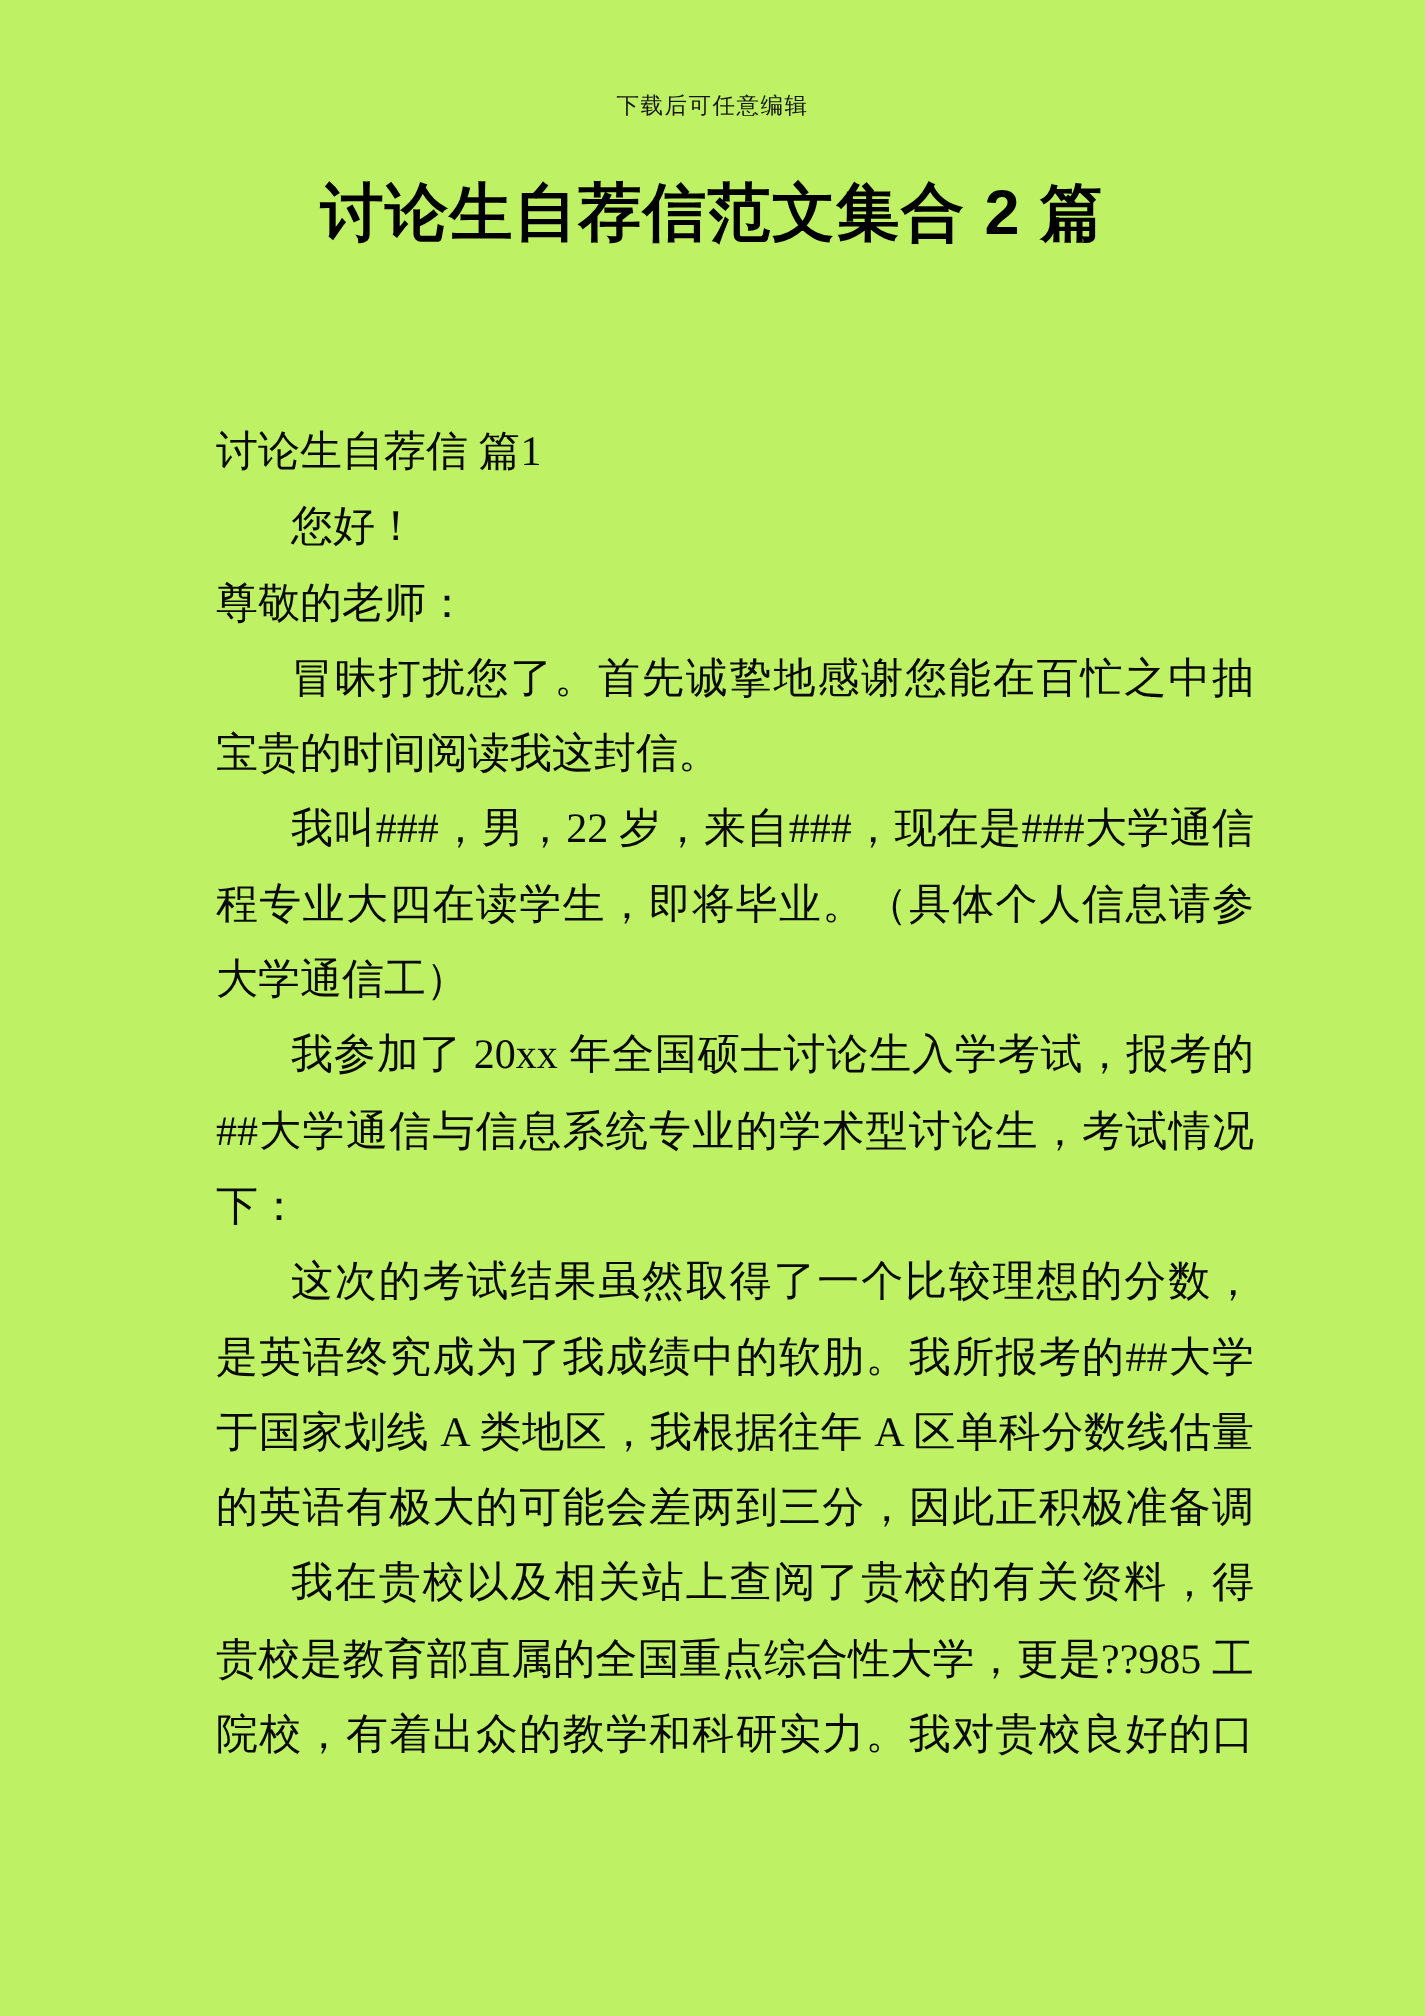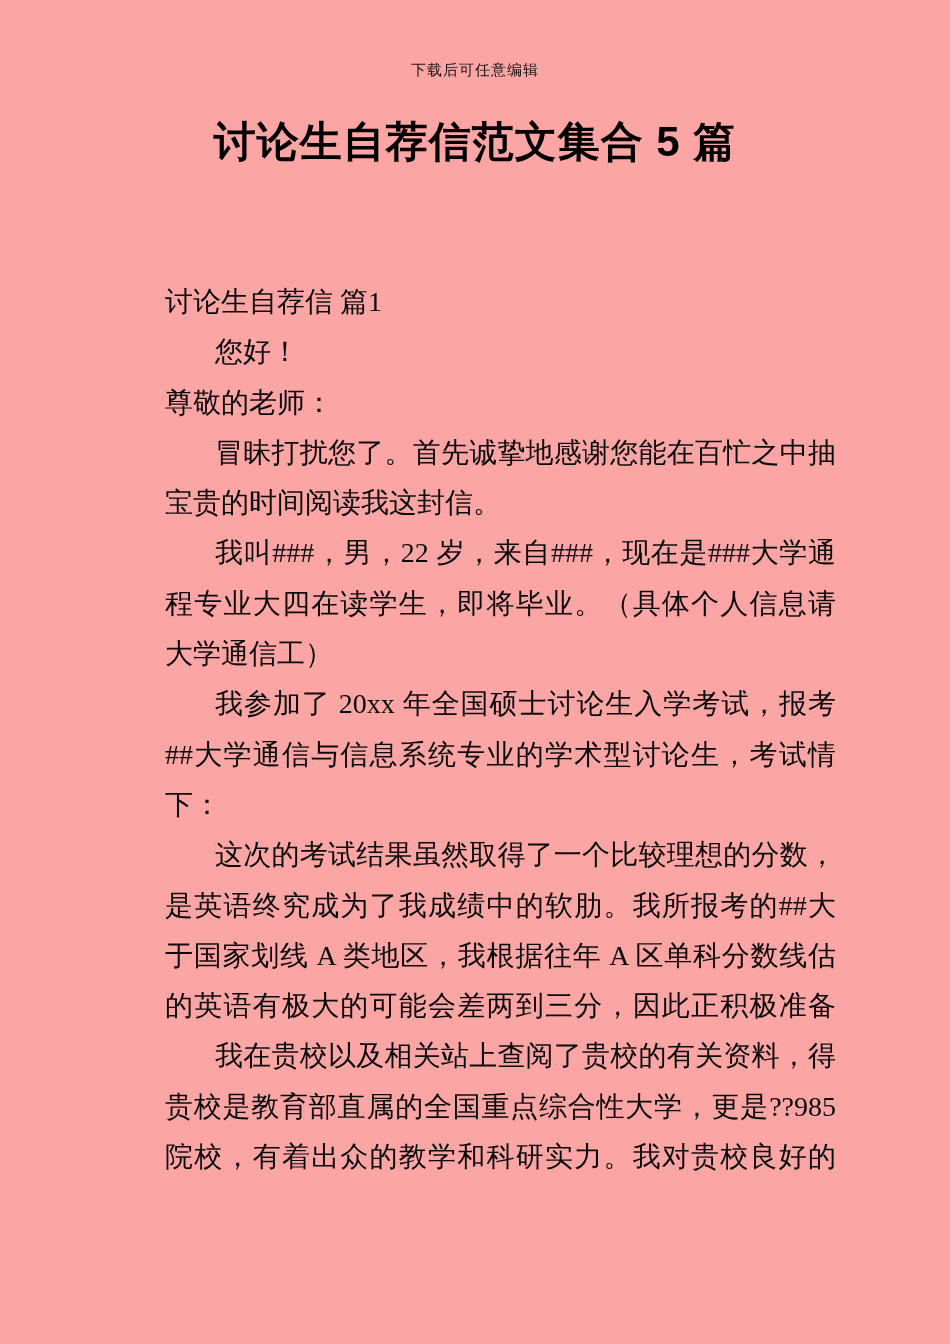--- a/index.html
+++ b/index.html
@@ -4,21 +4,21 @@
 <style>
   html, body {
     margin: 0;
     padding: 0;
     background: #ffffff;
   }
   .page {
     position: relative;
     width: 950px;
     height: 1344px;
-    background: #fca5a5;
+    background: #bef264;
     color: #000000;
     font-family: "Liberation Serif", serif;
     overflow: hidden;
   }
   .header-note {
     position: absolute;
     top: 61px;
     left: 0;
     width: 100%;
     text-align: center;
@@ -46,37 +46,36 @@
     left: 144px;
     width: 692px;
     font-size: 28px;
     color: #0a0a0a;
   }
   .line {
     height: 50.3px;
     line-height: 50.3px;
     overflow: hidden;
     text-align: left;
-    margin-left: 21px;
   }
   .line.indent {
     padding-left: 50px;
   }
   .line.justify {
     text-align: justify;
     text-align-last: justify;
   }
 </style>
 </head>
 <body>
 
 <div class="page">
   <div class="header-note">下载后可任意编辑</div>
 
-  <h1 class="doc-title">讨论生自荐信范文集合 5 篇</h1>
+  <h1 class="doc-title">讨论生自荐信范文集合 2 篇</h1>
 
   <div class="body-text" id="doc-body">
       <div class="line">讨论生自荐信 篇1</div>
       <div class="line indent">您好！</div>
       <div class="line">尊敬的老师：</div>
       <div class="line indent justify">冒昧打扰您了。首先诚挚地感谢您能在百忙之中抽出</div>
       <div class="line">宝贵的时间阅读我这封信。</div>
       <div class="line indent justify">我叫###，男，22 岁，来自###，现在是###大学通信工</div>
       <div class="line justify">程专业大四在读学生，即将毕业。（具体个人信息请参见</div>
       <div class="line">大学通信工）</div>

